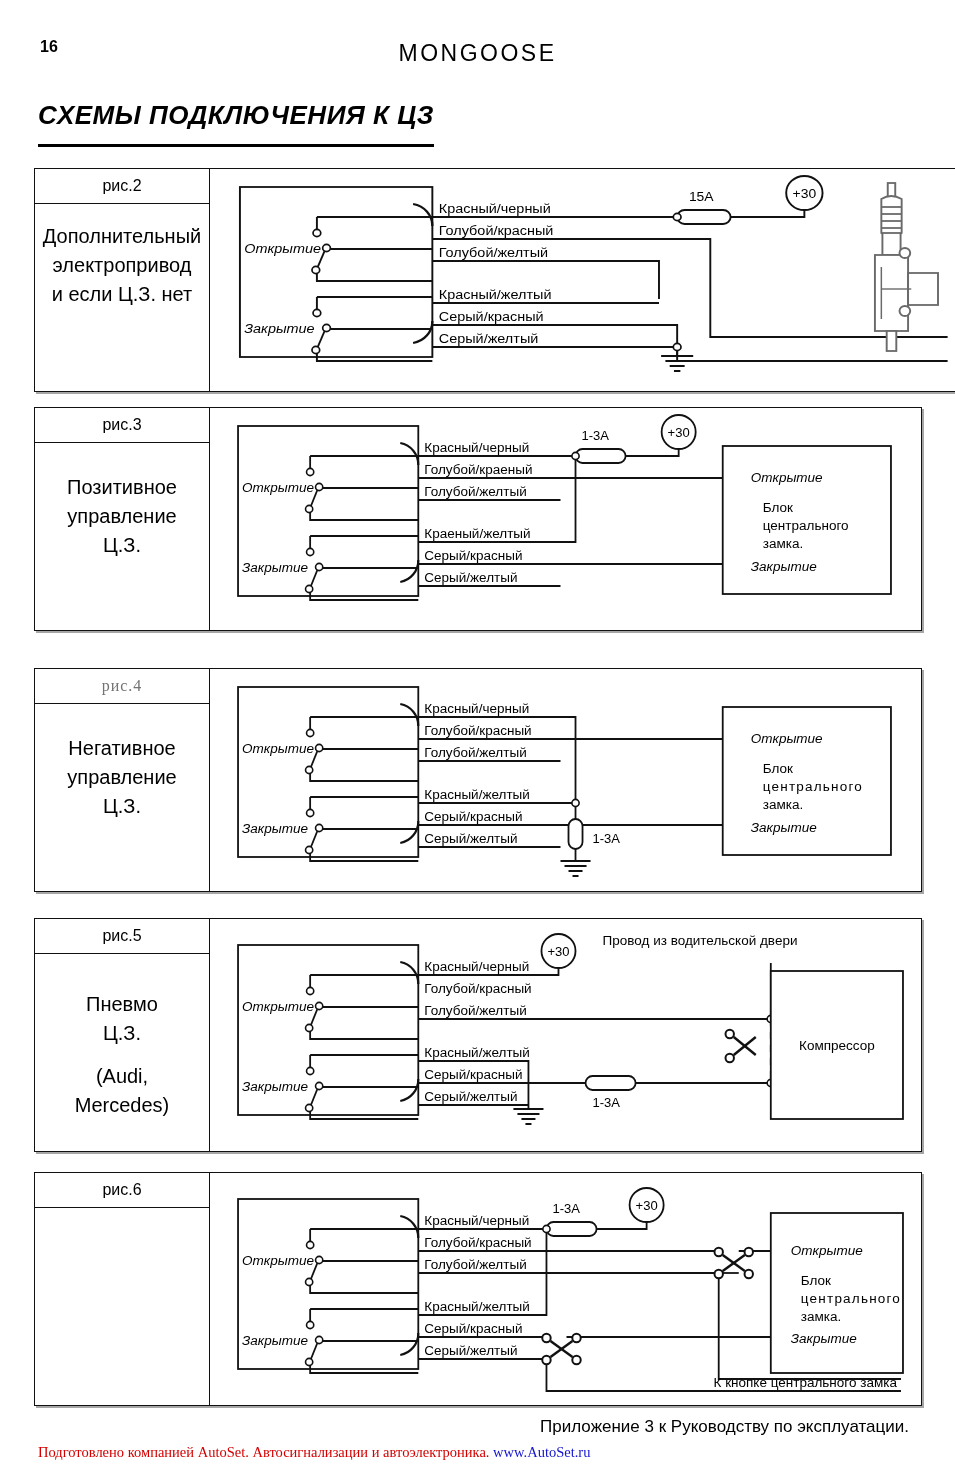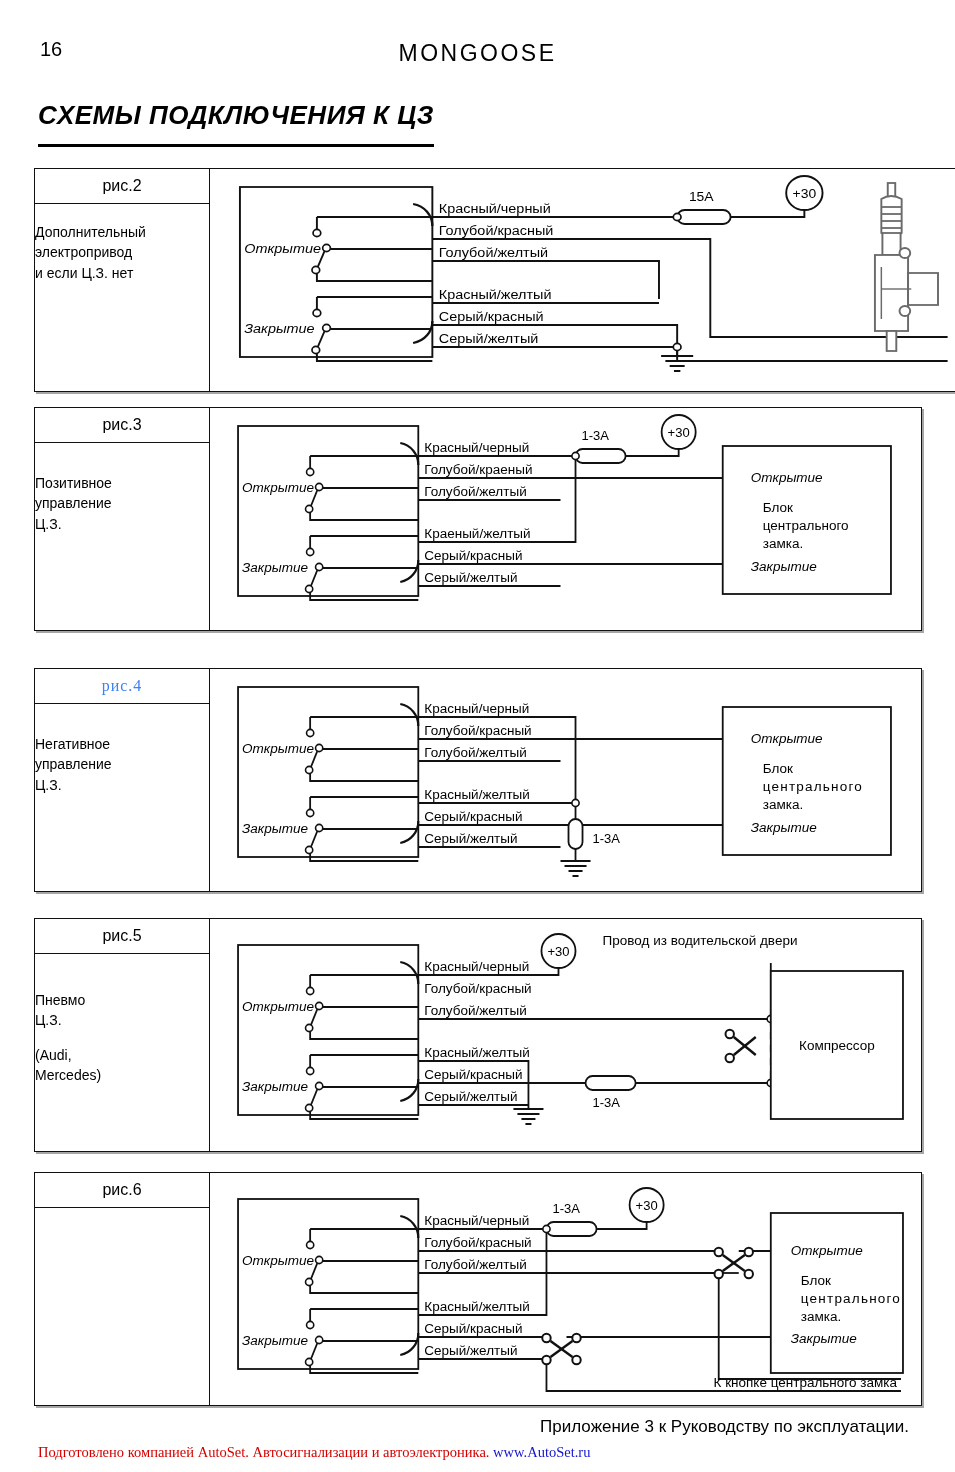--- a/index.html
+++ b/index.html
@@ -7,21 +7,21 @@
   body{
     width:955px;height:1472px;position:relative;overflow:hidden;
     font-family:"Liberation Sans","DejaVu Sans",sans-serif;
     color:#000;
   }
   .page{position:absolute;inset:0;}
 
   
   .page-number{
     position:absolute;left:40px;top:38px;
-    font-size:20px;font-weight:normal;letter-spacing:0px;
+    font-size:16px;font-weight:bold;letter-spacing:0px;
   }
   .brand{
     position:absolute;left:0;right:0;top:40px;
     text-align:center;font-size:23px;font-weight:normal;
     letter-spacing:2.5px;
   }
   .section-title{
     position:absolute;left:38px;top:100px;
     font-size:26px;font-weight:bold;font-style:italic;
     letter-spacing:0.5px;
@@ -42,25 +42,25 @@
     border-right:1.6px solid #111;
     box-sizing:border-box;
   }
   .panel .caption-head{
     height:34px;border-bottom:1.6px solid #111;
     display:flex;align-items:center;justify-content:center;
     font-size:16px;
   }
   .panel .caption-head.serifnum{
     font-family:"Liberation Serif","DejaVu Serif",serif;
-    letter-spacing:1px;color:#3b82f6;
+    letter-spacing:1px;color:#737373;
   }
   .panel .caption-body{
     padding-top:18px;
-    font-size:14px;line-height:1.45;
+    text-align:center;font-size:20px;line-height:1.45;
   }
   .panel .caption-body .gap{display:block;height:14px;}
   .panel .diagram{
     position:absolute;left:175px;right:0;top:0;bottom:0;
   }
   .panel svg{display:block;width:100%;height:100%;}
 
   
   .wlab{font-family:"Liberation Sans","DejaVu Sans",sans-serif;font-size:13.5px;fill:#000;}
   .ilab{font-family:"Liberation Sans","DejaVu Sans",sans-serif;font-size:13.5px;font-style:italic;fill:#000;}

